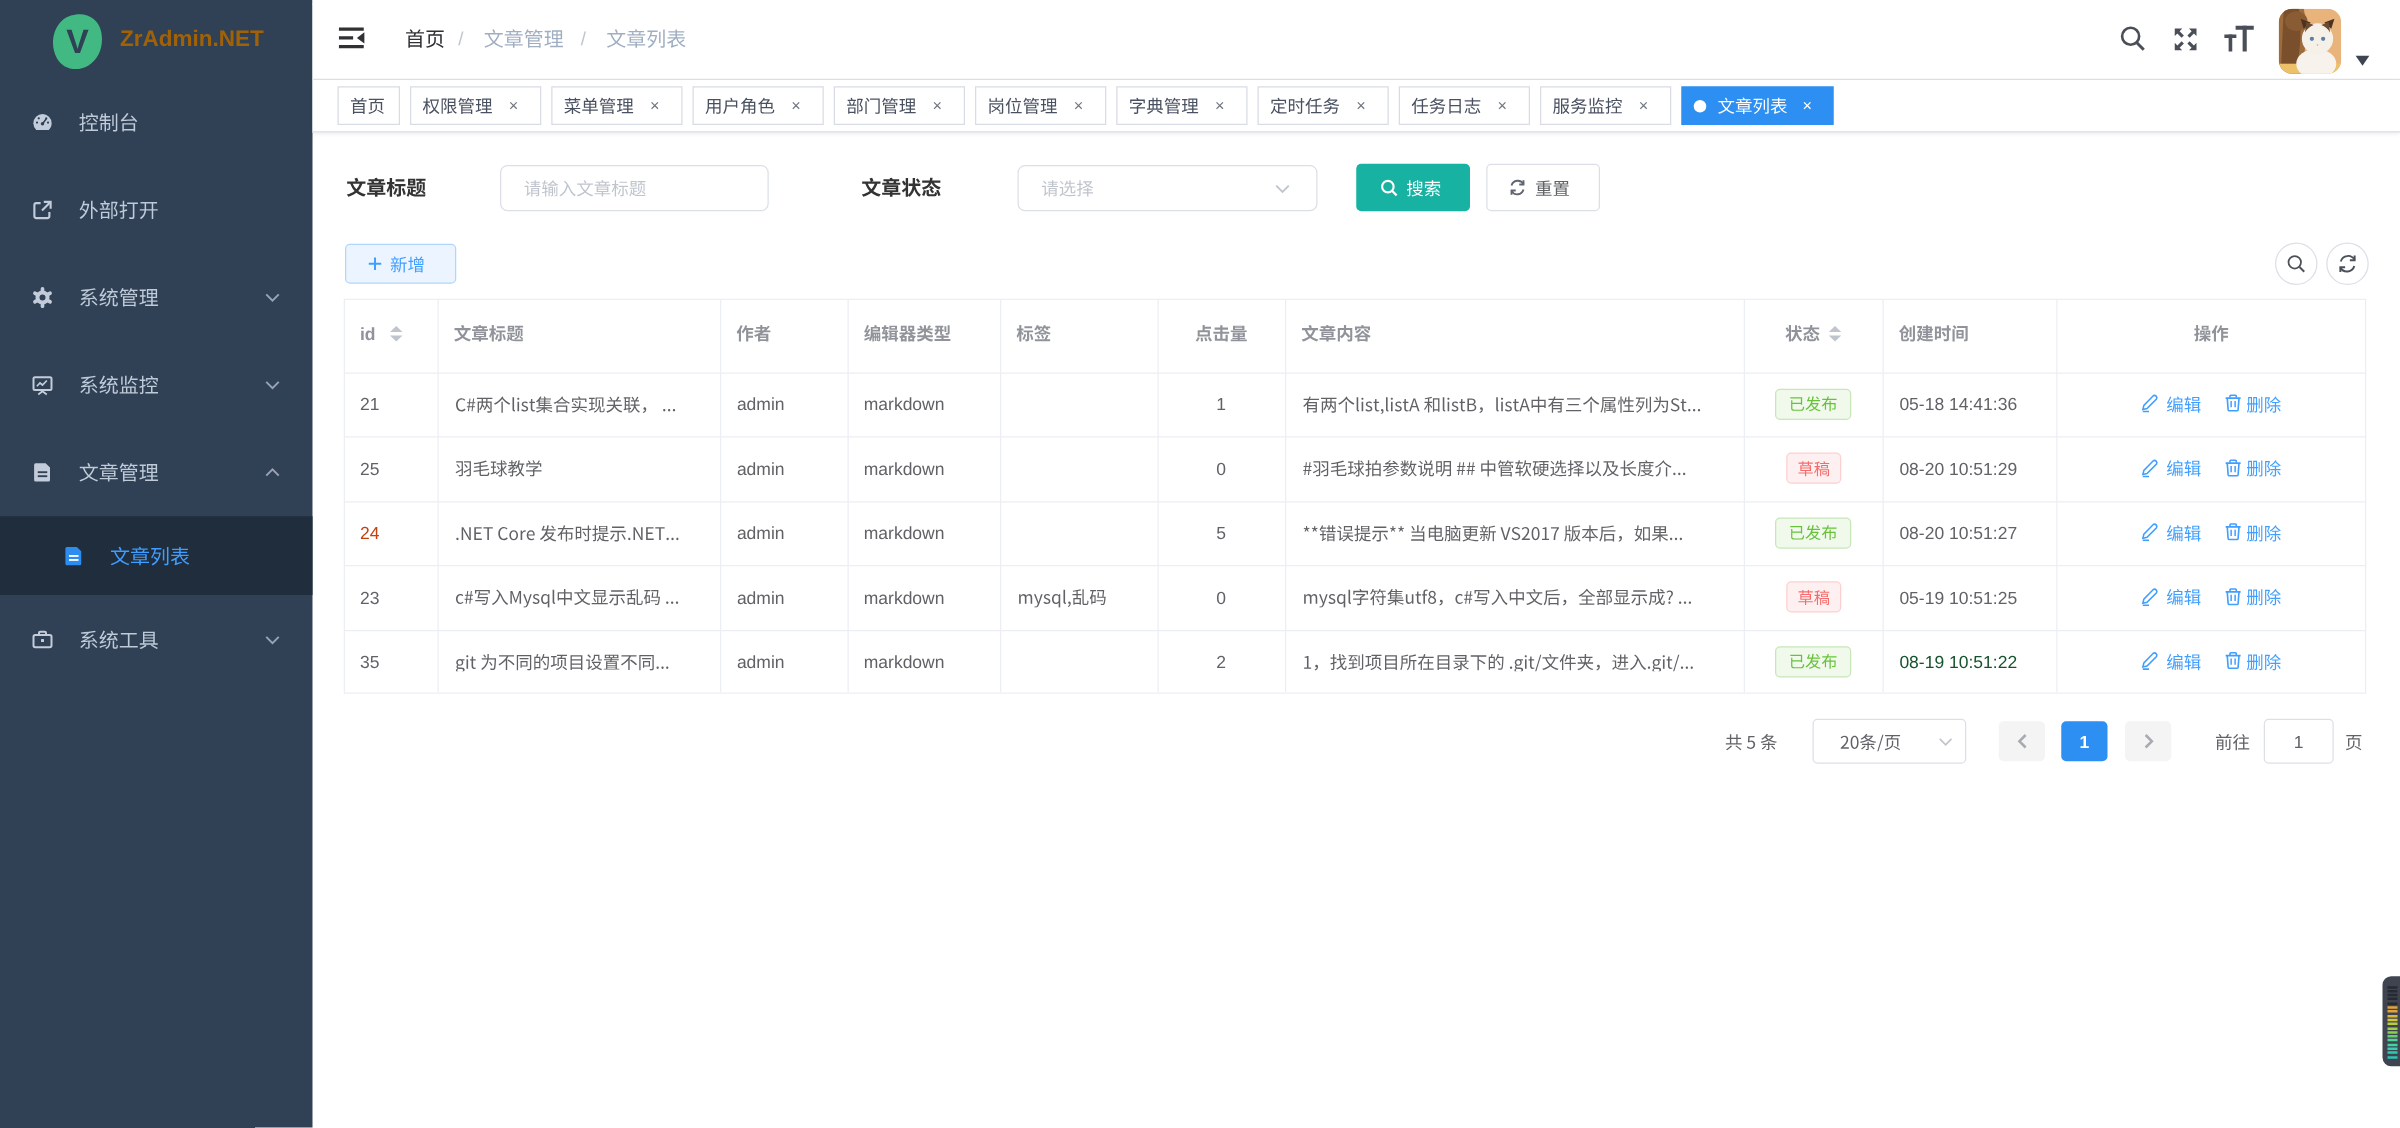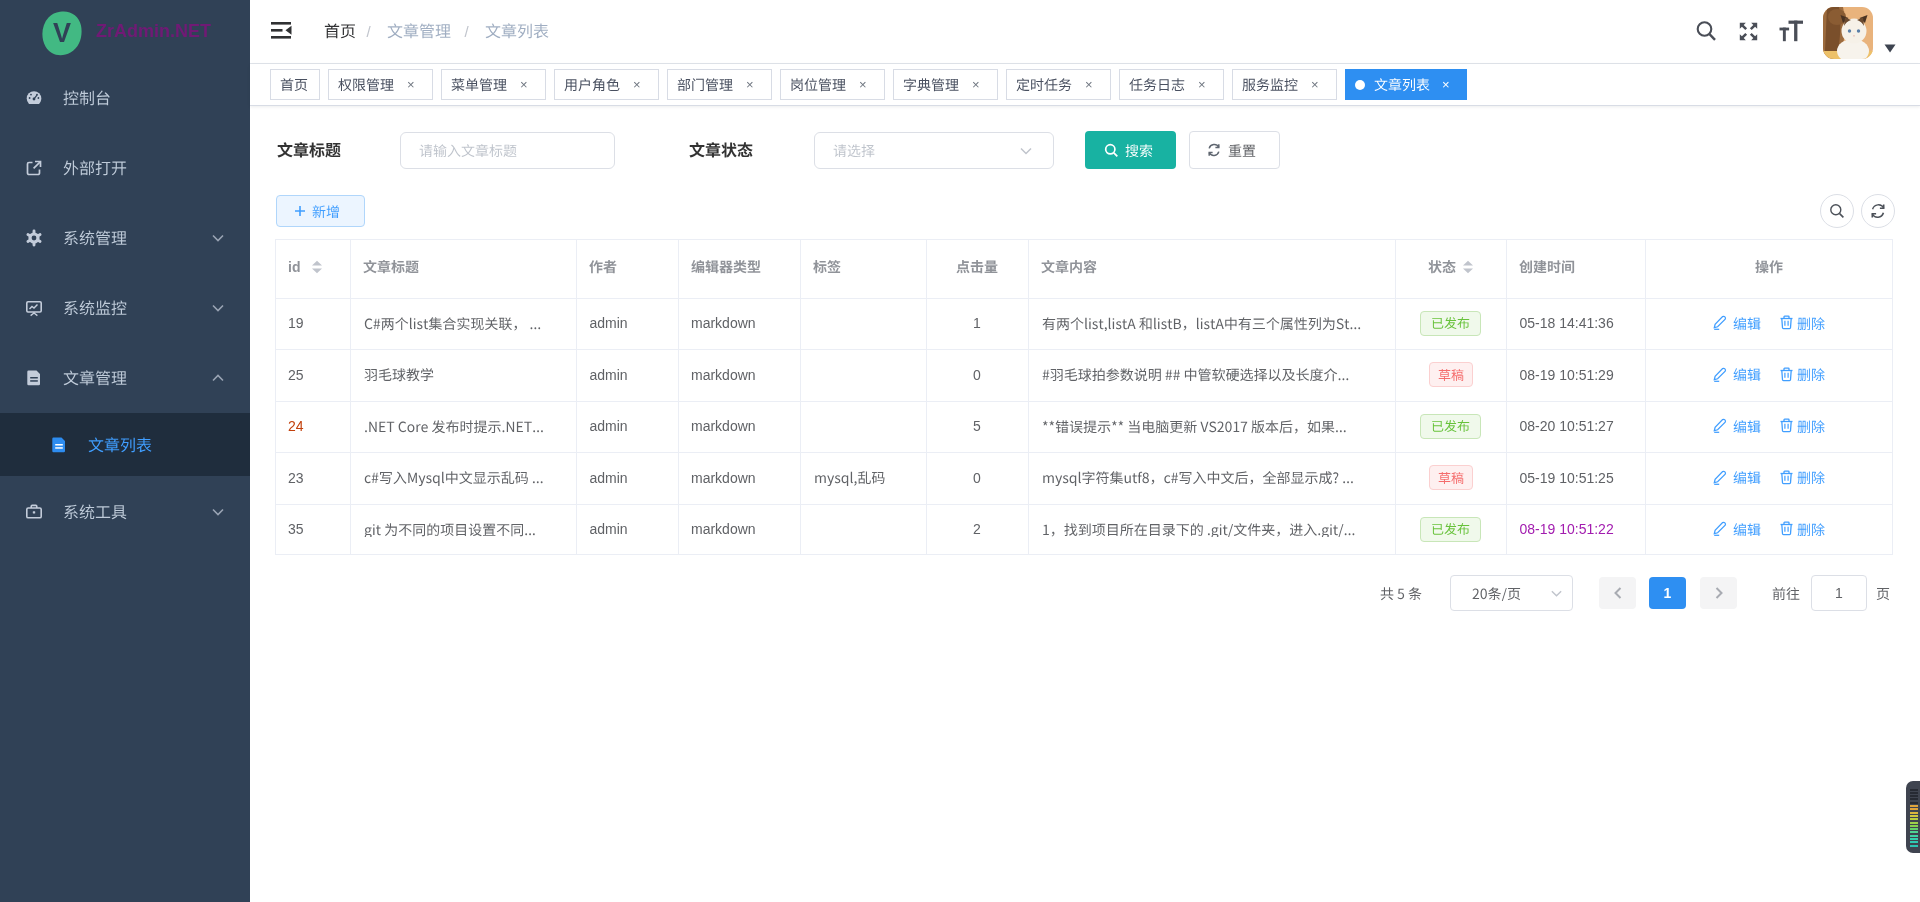--- a/index.html
+++ b/index.html
@@ -201,21 +201,21 @@
       <path id="g524dr" d="M604 514V104H674V514ZM807 544V14C807 -1 802 -5 786 -5C769 -6 715 -6 654 -4C665 -24 677 -56 681 -76C758 -77 809 -75 839 -63C870 -51 881 -30 881 13V544ZM723 845C701 796 663 730 629 682H329L378 700C359 740 316 799 278 841L208 816C244 775 281 721 300 682H53V613H947V682H714C743 723 775 773 803 819ZM409 301V200H187V301ZM409 360H187V459H409ZM116 523V-75H187V141H409V7C409 -6 405 -10 391 -10C378 -11 332 -11 281 -9C291 -28 302 -57 307 -76C374 -76 419 -75 446 -63C474 -52 482 -32 482 6V523Z"></path>
       <path id="g5f80r" d="M249 838C207 767 121 683 44 632C56 617 76 587 84 570C171 630 263 724 320 810ZM548 819C582 767 617 697 631 653L704 682C689 726 651 793 616 844ZM269 615C213 512 120 409 31 343C44 325 65 286 72 269C107 298 142 333 177 371V-80H254V464C285 505 313 547 336 589ZM349 649V578H603V352H385V281H603V23H320V-49H958V23H681V281H900V352H681V578H932V649Z"></path>
     </defs>
   </svg>
 <div class="abs" style="left:0;top:0;width:250px;height:902px;background:#304156"></div>
 <div class="abs" style="left:0;top:413px;width:250px;height:63px;background:#1f2d3d"></div>
 <svg class="abs" style="left:42px;top:11px" width="40" height="45" viewBox="0 0 40 45">
 <path d="M18 0.8 C28 -1 37 4.5 39 14.5 C41 24.5 38 36 28.5 41.5 C19.5 46.5 8.5 44.5 3.5 35.5 C-1.5 26.5 -0.5 14 6.5 6.5 C9.8 3 13.5 1.5 18 0.8 Z" fill="#42b983"></path>
 <text x="20" y="31" text-anchor="middle" font-family="Liberation Sans, sans-serif" font-size="27" font-weight="bold" fill="#304156">V</text>
   </svg>
-<div class="lat" style="left:96px;top:21px;font-size:18px;font-weight:bold;color:#701a75;letter-spacing:0px">ZrAdmin.NET</div>
+<div class="lat" style="left:96px;top:21px;font-size:18px;font-weight:bold;color:#a16207;letter-spacing:0px">ZrAdmin.NET</div>
 <svg class="abs" style="left:25px;top:89.0px" width="18" height="18" viewBox="0 0 18 18">
     <path d="M9 2.2 a7.3 7.3 0 0 1 7.3 7.3 c0 2.1-.9 4-2.3 5.4 H4 A7.6 7.6 0 0 1 1.7 9.5 A7.3 7.3 0 0 1 9 2.2 Z" fill="#c3ccda"></path>
     <circle cx="9" cy="10" r="1.4" fill="#304156"></circle>
     <rect x="8.4" y="4.6" width="1.2" height="5" rx=".6" transform="rotate(38 9 10)" fill="#304156"></rect>
     <circle cx="4.6" cy="9" r=".9" fill="#304156"></circle>
     <circle cx="13.4" cy="9" r=".9" fill="#304156"></circle>
     <circle cx="6" cy="5.6" r=".9" fill="#304156"></circle>
     <circle cx="12" cy="5.6" r=".9" fill="#304156"></circle>
   </svg>
 <svg class="abs" style="left:63.0px;top:88.4px" width="48.0" height="19.2" viewBox="0 -16.0 48.0 19.2" fill="#bfcbd9">
@@ -599,21 +599,21 @@
     <use href="#g4f5cb" transform="translate(14.0 0) scale(0.01400 -0.01400)"></use>
   </svg>
 <svg class="abs" style="left:1427.5px;top:258.1px" width="28.0" height="16.8" viewBox="0 -14.0 28.0 16.8" fill="#909399">
     <use href="#g72b6b" transform="translate(0.0 0) scale(0.01400 -0.01400)"></use>
     <use href="#g6001b" transform="translate(14.0 0) scale(0.01400 -0.01400)"></use>
   </svg>
 <svg class="abs" style="left:1461.5px;top:259.5px" width="12" height="14" viewBox="0 0 12 14">
     <path d="M1 5.6 L6 0.8 L11 5.6 Z" fill="#c0c4cc"></path>
     <path d="M1 8.4 L6 13.2 L11 8.4 Z" fill="#c0c4cc"></path>
   </svg>
-<div class="lat" style="left:288px;top:315.0px;font-size:14px;color:#606266">19</div>
+<div class="lat" style="left:288px;top:315.0px;font-size:14px;color:#606266">21</div>
 <svg class="abs" style="left:363.5px;top:314.6px" width="177.2" height="16.8" viewBox="0 -14.0 177.2 16.8" fill="#606266">
     <use href="#g43r" transform="translate(0.0 0) scale(0.01400 -0.01400)"></use>
     <use href="#g23r" transform="translate(8.9 0) scale(0.01400 -0.01400)"></use>
     <use href="#g4e24r" transform="translate(16.7 0) scale(0.01400 -0.01400)"></use>
     <use href="#g4e2ar" transform="translate(30.7 0) scale(0.01400 -0.01400)"></use>
     <use href="#g6cr" transform="translate(44.7 0) scale(0.01400 -0.01400)"></use>
     <use href="#g69r" transform="translate(48.7 0) scale(0.01400 -0.01400)"></use>
     <use href="#g73r" transform="translate(52.5 0) scale(0.01400 -0.01400)"></use>
     <use href="#g74r" transform="translate(59.1 0) scale(0.01400 -0.01400)"></use>
     <use href="#g96c6r" transform="translate(64.4 0) scale(0.01400 -0.01400)"></use>
@@ -731,21 +731,21 @@
     <use href="#g4ecbr" transform="translate(281.6 0) scale(0.01400 -0.01400)"></use>
     <use href="#g2er" transform="translate(295.6 0) scale(0.01400 -0.01400)"></use>
     <use href="#g2er" transform="translate(299.5 0) scale(0.01400 -0.01400)"></use>
     <use href="#g2er" transform="translate(303.4 0) scale(0.01400 -0.01400)"></use>
   </svg>
 <div class="abs" style="left:1428.5px;top:362.0px;width:44px;height:25px;background:#fef0f0;border:1px solid #fbd0d0;border-radius:4px;box-sizing:border-box"></div>
 <svg class="abs" style="left:1437.5px;top:366.7px" width="26.0" height="15.6" viewBox="0 -13.0 26.0 15.6" fill="#f56c6c">
     <use href="#g8349r" transform="translate(0.0 0) scale(0.01300 -0.01300)"></use>
     <use href="#g7a3fr" transform="translate(13.0 0) scale(0.01300 -0.01300)"></use>
   </svg>
-<div class="lat" style="left:1519.5px;top:366.5px;font-size:14px;color:#606266">08-19 10:51:29</div>
+<div class="lat" style="left:1519.5px;top:366.5px;font-size:14px;color:#606266">08-20 10:51:29</div>
 <svg class="abs" style="left:1712px;top:366.5px" width="15" height="15" viewBox="0 0 15 15">
     <path d="M10.6 1.6 a1.9 1.9 0 0 1 2.6 2.6 l-7.6 7.6 -3.3 0.8 0.8 -3.3 Z" fill="none" stroke="#409eff" stroke-width="1.25"></path>
     <path d="M2.2 14.3 h5" stroke="#409eff" stroke-width="1.25"></path>
   </svg>
 <svg class="abs" style="left:1732.5px;top:366.1px" width="28.0" height="16.8" viewBox="0 -14.0 28.0 16.8" fill="#409eff">
     <use href="#g7f16r" transform="translate(0.0 0) scale(0.01400 -0.01400)"></use>
     <use href="#g8f91r" transform="translate(14.0 0) scale(0.01400 -0.01400)"></use>
   </svg>
 <svg class="abs" style="left:1779px;top:366.5px" width="15" height="15" viewBox="0 0 15 15">
     <path d="M1.5 3.5 h12" stroke="#409eff" stroke-width="1.3"></path>
@@ -982,21 +982,21 @@
     <use href="#g2er" transform="translate(301.7 0) scale(0.01400 -0.01400)"></use>
     <use href="#g2er" transform="translate(305.6 0) scale(0.01400 -0.01400)"></use>
     <use href="#g2er" transform="translate(309.5 0) scale(0.01400 -0.01400)"></use>
   </svg>
 <div class="abs" style="left:1420.0px;top:516.5px;width:61px;height:25px;background:#f0f9eb;border:1px solid #c8e6b8;border-radius:4px;box-sizing:border-box"></div>
 <svg class="abs" style="left:1431.0px;top:521.2px" width="39.0" height="15.6" viewBox="0 -13.0 39.0 15.6" fill="#67c23a">
     <use href="#g5df2r" transform="translate(0.0 0) scale(0.01300 -0.01300)"></use>
     <use href="#g53d1r" transform="translate(13.0 0) scale(0.01300 -0.01300)"></use>
     <use href="#g5e03r" transform="translate(26.0 0) scale(0.01300 -0.01300)"></use>
   </svg>
-<div class="lat" style="left:1519.5px;top:521.0px;font-size:14px;color:#a21caf">08-19 10:51:22</div>
+<div class="lat" style="left:1519.5px;top:521.0px;font-size:14px;color:#14532d">08-19 10:51:22</div>
 <svg class="abs" style="left:1712px;top:521.0px" width="15" height="15" viewBox="0 0 15 15">
     <path d="M10.6 1.6 a1.9 1.9 0 0 1 2.6 2.6 l-7.6 7.6 -3.3 0.8 0.8 -3.3 Z" fill="none" stroke="#409eff" stroke-width="1.25"></path>
     <path d="M2.2 14.3 h5" stroke="#409eff" stroke-width="1.25"></path>
   </svg>
 <svg class="abs" style="left:1732.5px;top:520.6px" width="28.0" height="16.8" viewBox="0 -14.0 28.0 16.8" fill="#409eff">
     <use href="#g7f16r" transform="translate(0.0 0) scale(0.01400 -0.01400)"></use>
     <use href="#g8f91r" transform="translate(14.0 0) scale(0.01400 -0.01400)"></use>
   </svg>
 <svg class="abs" style="left:1779px;top:521.0px" width="15" height="15" viewBox="0 0 15 15">
     <path d="M1.5 3.5 h12" stroke="#409eff" stroke-width="1.3"></path>

